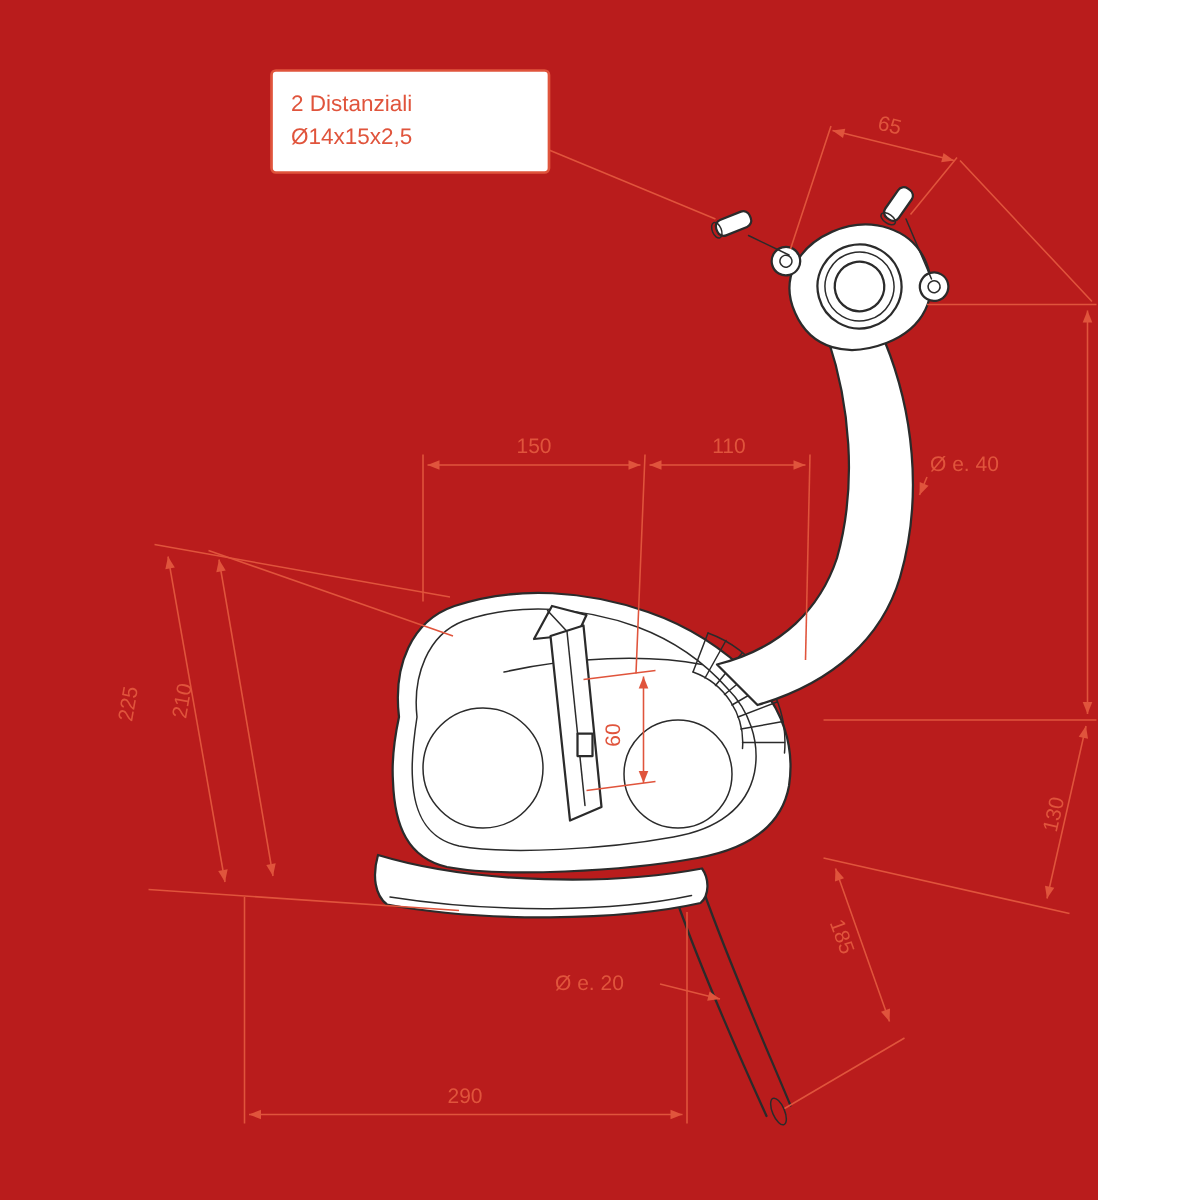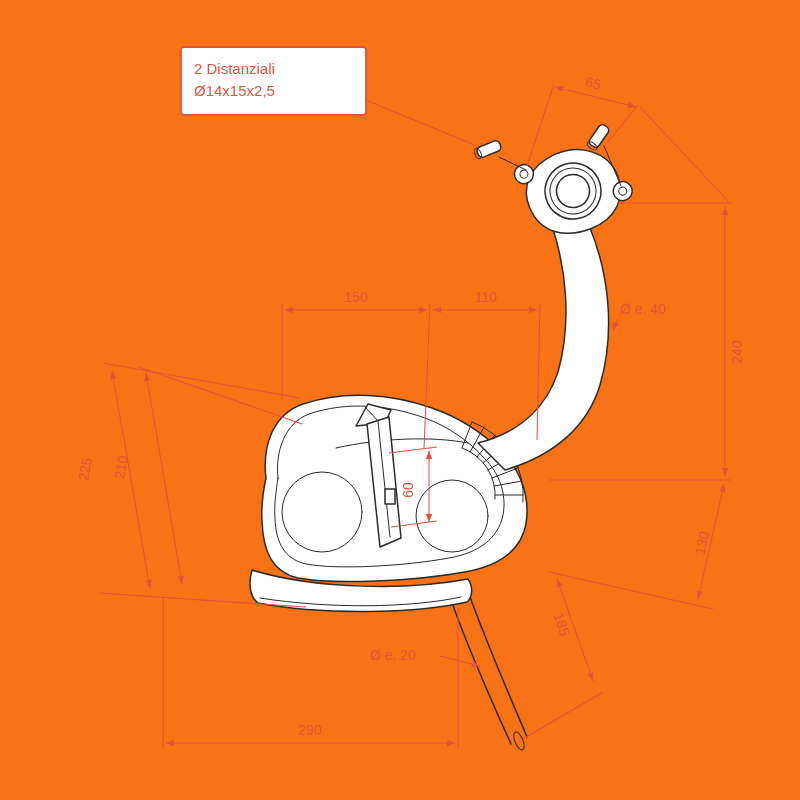--- a/index.html
+++ b/index.html
@@ -1,16 +1,16 @@
 <!DOCTYPE html>
 <html><head>
 <meta charset="utf-8">
 <style>
   html,body { margin:0; padding:0; background:#ffffff; }
-  .stage { position:relative; width:800px; height:800px; background:#f97316; overflow:hidden; }
+  .stage { position:relative; width:732px; height:800px; background:#b91c1c; overflow:hidden; }
   svg { display:block; }
   svg text { font-family:"Liberation Sans", sans-serif; }
   .blk      { stroke:#2b2b2b; fill:none; stroke-width:1.5; stroke-linecap:round; stroke-linejoin:round; }
   .blk-thin { stroke:#2b2b2b; fill:none; stroke-width:1;   stroke-linecap:round; stroke-linejoin:round; }
   .blk-fill { stroke:#2b2b2b; fill:#ffffff; stroke-width:1.5; stroke-linejoin:round; }
   .red      { stroke:#e0543c; fill:none; stroke-width:1.05; }
   .redtext  { fill:#e0543c; font-size:14px; }
   .callout-rect { fill:#ffffff; stroke:#e0543c; stroke-width:1.8; }
   .callout-text { fill:#e0543c; font-size:15px; }
 </style>

